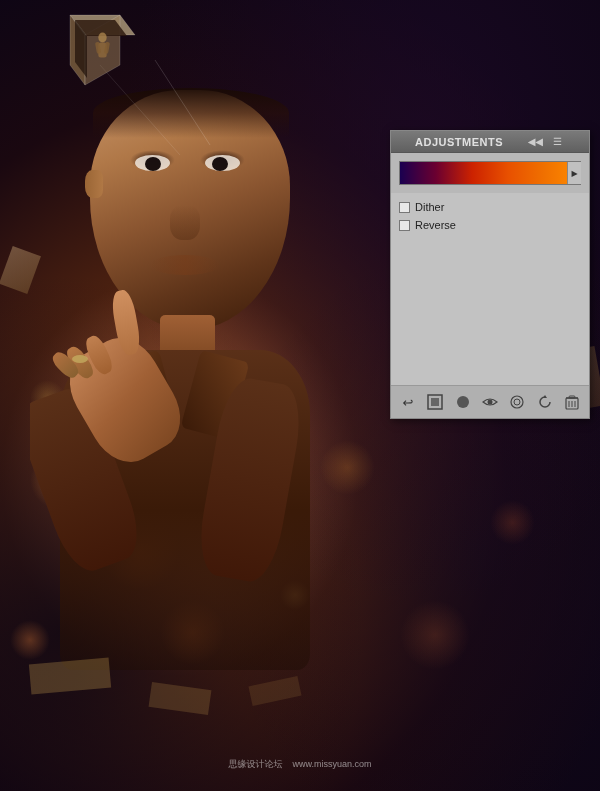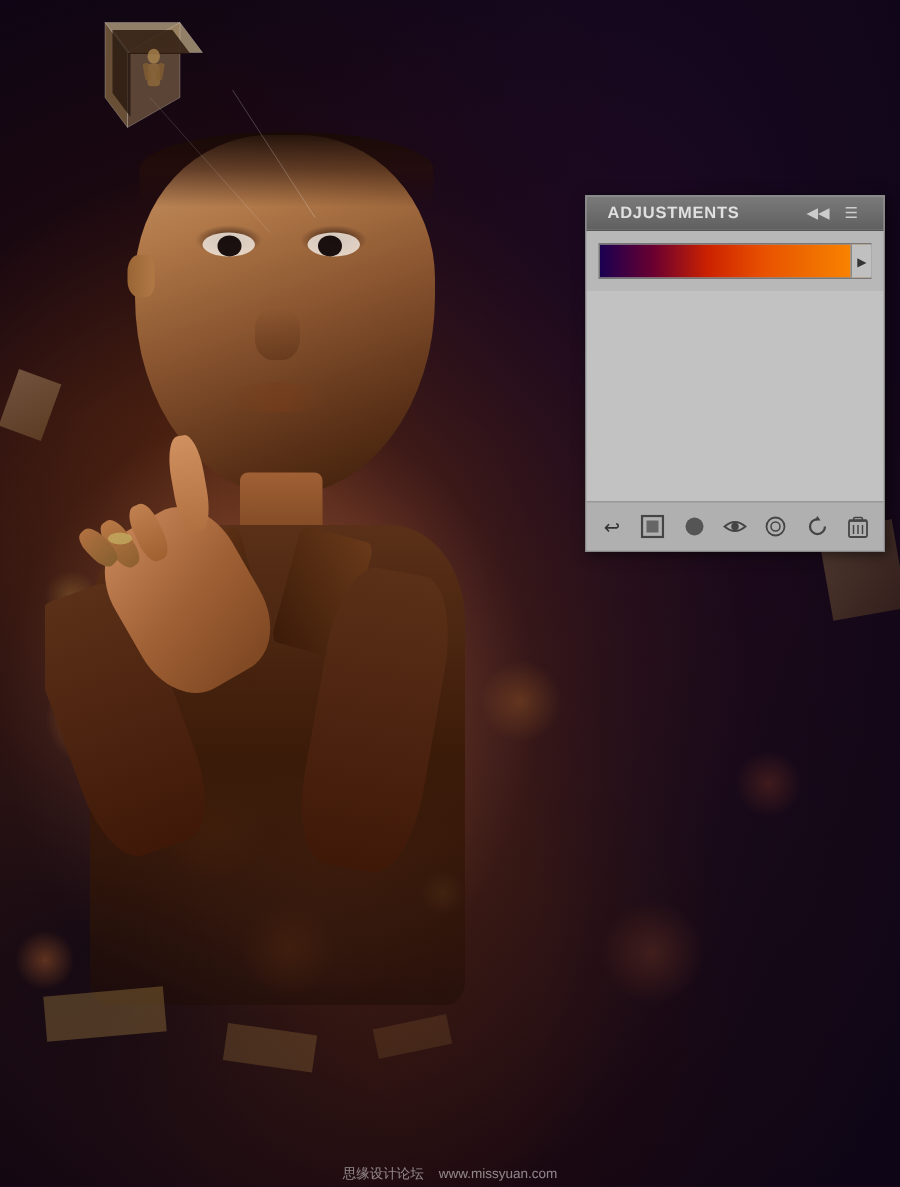--- a/index.html
+++ b/index.html
@@ -60,21 +60,21 @@
       width: 200px;
       background: #b0b0b0;
       border: 1px solid #888;
       box-shadow: 2px 2px 8px rgba(0,0,0,0.5);
       z-index: 10;
       font-size: 11px;
     }
 
     #panel-header {
       background: linear-gradient(180deg, #7a7a7a 0%, #606060 100%);
-      padding: 4px 14px;
+      padding: 4px 24px;
       display: flex;
       align-items: center;
       justify-content: space-between;
       border-bottom: 1px solid #555;
     }
 
     #panel-title-text {
       color: #e0e0e0;
       font-size: 11px;
       font-weight: bold;
@@ -182,21 +182,21 @@
       align-items: center;
       justify-content: center;
       cursor: pointer;
       font-size: 13px;
       color: #333;
     }
 
     
     #watermark {
       position: absolute;
-      bottom: 2px;
+      bottom: 20px;
       left: 50%;
       transform: translateX(-50%);
       z-index: 20;
       color: rgba(255,255,255,0.5);
       font-size: 9px;
       text-align: center;
       white-space: nowrap;
     }
 
     
@@ -356,20 +356,30 @@
     </div>
   </div>
 
 
   <div id="gradient-bar-container">
     <div id="gradient-bar">
       <div id="gradient-arrow">▶</div>
     </div>
   </div>
 
+  <div id="panel-options">
+    <div class="option-row">
+      <div class="option-checkbox"></div>
+      <span class="option-label">Dither</span>
+    </div>
+    <div class="option-row">
+      <div class="option-checkbox"></div>
+      <span class="option-label">Reverse</span>
+    </div>
+  </div>
 
   <div id="panel-empty-area"></div>
 
   <div id="panel-footer">
     <div class="footer-icon">↩</div>
     <div class="footer-icon">
       <svg width="16" height="16" viewBox="0 0 16 16">
         <rect x="1" y="1" width="14" height="14" fill="none" stroke="#444" stroke-width="1.5"></rect>
         <rect x="4" y="4" width="8" height="8" fill="#666"></rect>
       </svg>

